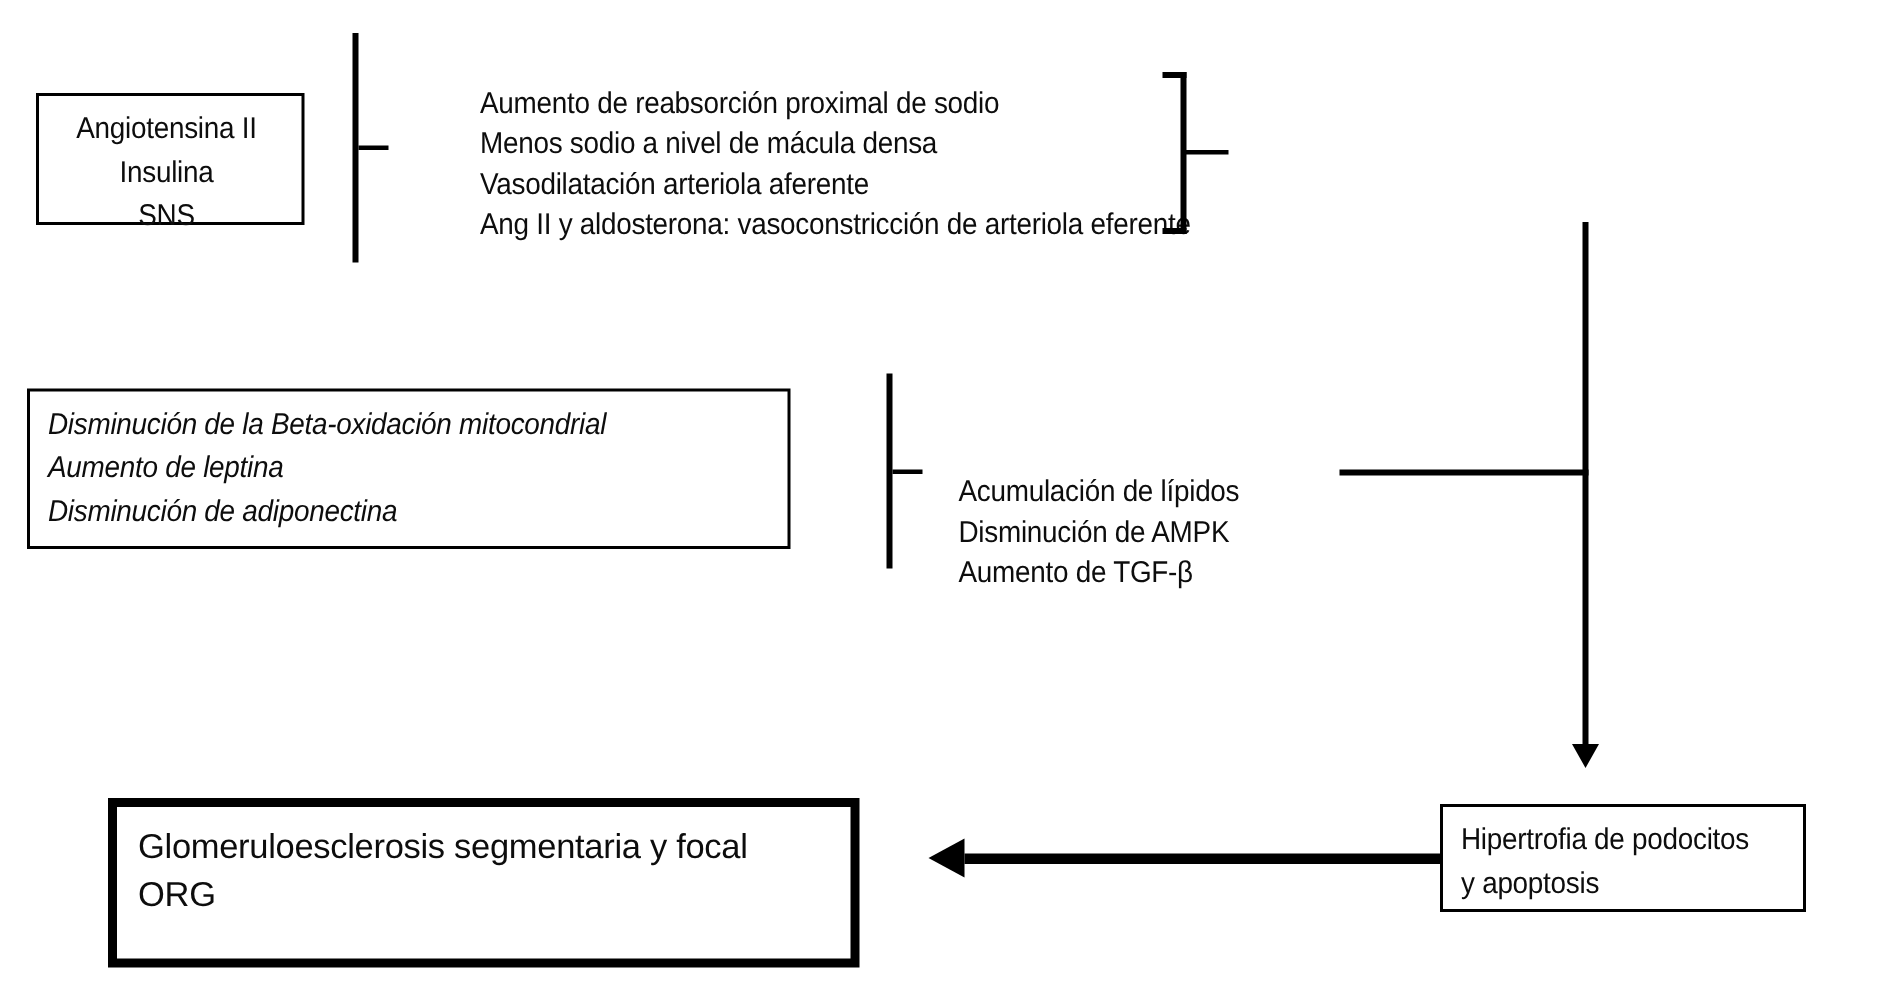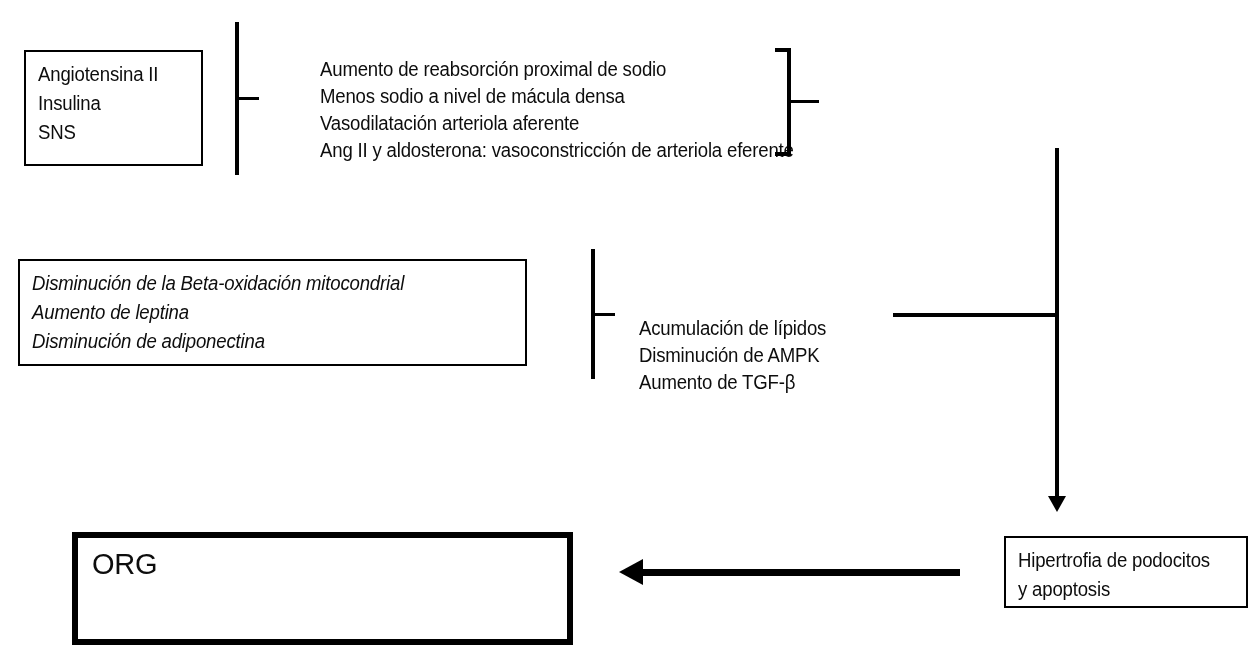--- a/index.html
+++ b/index.html
@@ -102,21 +102,21 @@
     border-top: 13px solid transparent;
     border-bottom: 13px solid transparent;
     border-right: 24px solid #000000;
   }
 </style>
 </head>
 <body>
 
 <div id="canvas">
 
-  <div class="box narrow" style="left:24px; top:50px; width:179px; height:116px;">
+  <div class="box narrow" style="left:24px; top:62px; width:179px; height:88px;text-align:center;">
     <div class="lines">
       <span class="line-txt">Angiotensina II</span>
       <span class="line-txt">Insulina</span>
       <span class="line-txt">SNS</span>
     </div>
   </div>
 
   <div class="bracket-left" style="left:235px; top:22px; width:14px; height:153px;"></div>
   <div class="tick" style="left:239px; top:97px; width:20px;"></div>
 
@@ -146,29 +146,30 @@
     <span class="line-txt">Acumulación de lípidos</span>
     <span class="line-txt">Disminución  de AMPK</span>
     <span class="line-txt">Aumento de TGF-β</span>
   </div>
 
   <div class="hline" style="left:893px; top:313px; width:166px;"></div>
 
   <div class="arrow-down-shaft" style="left:1055px; top:148px; height:350px;"></div>
   <div class="arrow-down-head" style="left:1048px; top:496px;"></div>
 
-  <div class="box narrow" style="left:960px; top:536px; width:244px; height:72px;margin-left:44px;">
+  <div class="box narrow" style="left:960px; top:536px; width:244px; height:72px;">
     <div class="lines">
       <span class="line-txt">Hipertrofia de podocitos</span>
       <span class="line-txt">y apoptosis</span>
     </div>
   </div>
 
   <div class="arrow-left-shaft" style="left:643px; top:569px; width:317px;"></div>
   <div class="arrow-left-head" style="left:619px; top:559px;"></div>
 
   <div class="box bold-box" style="left:72px; top:532px; width:501px; height:113px;">
     <div class="lines" style="left:14px; top:10px;">
-      <span class="line-txt" style="font-size:29px; line-height:32px;">ORG</span>
+      <span class="line-txt" style="font-size:23px; line-height:32px;">Glomeruloesclerosis segmentaria y focal</span>
+      <span class="line-txt" style="font-size:23px; line-height:32px;">ORG</span>
     </div>
   </div>
 
 </div>
 
 </body></html>

